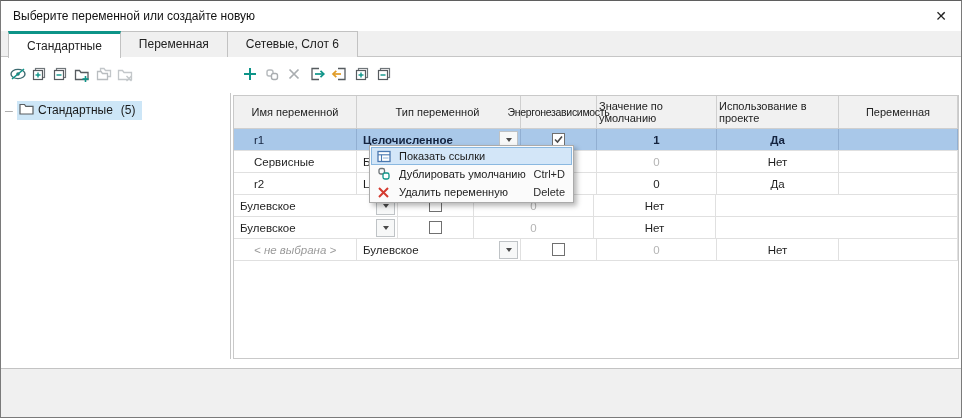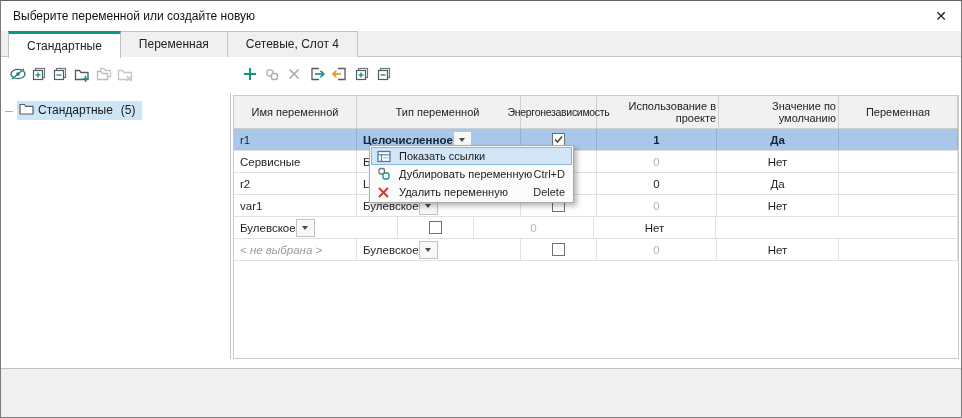--- a/index.html
+++ b/index.html
@@ -27,26 +27,26 @@
   .tree-panel { position:absolute; left:0; top:92px; width:230px; height:266px; background:#fff; border-right:1px solid #c6c6c6; }
   .tree-item { position:absolute; left:4px; top:8px; height:19px; display:flex; align-items:center; font-size:12px; color:#1a1a1a; }
   .tree-dash { color:#9a9a9a; width:12px; font-size:11px; }
   .tree-highlight { display:flex; align-items:center; background:#cde6f7; padding:1px 6px 2px 2px; }
   .tree-highlight .cnt { margin-left:8px; }
   .tree-folder { margin:0 4px 0 0; }
 
   
   .grid { position:absolute; left:232px; top:94px; width:726px; height:264px; border:1px solid #c9c9c9; background:#fff; font-size:11.5px; }
   .g-header { display:flex; height:33px; background:#f1f1f1; border-bottom:1px solid #cfcfcf; color:#222; }
-  .g-header .hc { display:flex; align-items:center; justify-content:center; text-align:right; border-right:1px solid #cfcfcf; font-size:11px; line-height:12px; padding:0 2px; }
+  .g-header .hc { display:flex; align-items:center; justify-content:center; text-align:left; border-right:1px solid #cfcfcf; font-size:11px; line-height:12px; padding:0 2px; }
   .hc.hc2 { white-space:nowrap; overflow:visible; font-size:10.5px; letter-spacing:-0.3px; }
   .g-row { display:flex; height:22px; border-bottom:1px solid #e0e0e0; color:#1f1f1f; }
   .g-row .gc { border-right:1px solid #e0e0e0; display:flex; align-items:center; overflow:hidden; }
-  .c0 { width:123px; padding-left:6px; }
-  .c1 { width:164px; padding-left:6px; justify-content:flex-start; }
+  .c0 { width:123px; padding-left:20px; }
+  .c1 { width:164px; padding-left:6px; justify-content:space-between; }
   .c2 { width:76px; justify-content:center; }
   .c3 { width:120px; justify-content:center; }
   .c4 { width:122px; justify-content:center; }
   .c5 { flex:1; }
   .g-row.sel { background:#a9c8e9; color:#14233f; }
   .g-row.sel .gc { border-right-color:rgba(90,120,160,.30); }
   .g-row.sel .bold, .bold { font-weight:bold; }
   .dim { color:#b4b4b4; }
   .ph-name { color:#9a9a9a; font-style:italic; }
   .dd-btn { width:19px; height:18px; margin-right:2px; background:#f7f8f8; border:1px solid #bfc3c6; display:flex; align-items:center; justify-content:center; flex:none; }
@@ -69,21 +69,21 @@
 <body>
 
 <div class="dialog">
 
   <div class="titlebar">
     <div class="title">Выберите переменной или создайте новую</div>
     <div class="close-btn">✕</div>
   </div>
 
   <div class="tabbar">
-    <span style="display:inline-block;width:7px"></span><span class="tab active">Стандартные</span><span class="tab">Переменная</span><span class="tab">Сетевые, Слот 4</span>
+    <span style="display:inline-block;width:7px"></span><span class="tab active">Стандартные</span><span class="tab">Переменная</span><span class="tab">Сетевые, Слот 6</span>
   </div>
 
   <div class="toolbar">
     <span class="icon-btn" style="left:6px">
       <svg width="18" height="18" viewBox="0 0 18 18">
           <ellipse cx="9" cy="9" rx="7" ry="4.6" fill="none" stroke="#3d6a70" stroke-width="1.4"></ellipse>
           <circle cx="9" cy="9" r="1.8" fill="#3d6a70"></circle>
           <line x1="3" y1="14" x2="15" y2="4" stroke="#0d9488" stroke-width="1.6"></line>
         </svg>
     </span>
@@ -186,22 +186,22 @@
         <span class="cnt">(5)</span>
       </span>
     </div>
   </div>
 
   <div class="grid">
     <div class="g-header">
       <div class="hc c0">Имя переменной</div>
       <div class="hc c1" style="justify-content:center;padding-left:0">Тип переменной</div>
       <div class="hc hc2 c2">Энергонезависимость</div>
+      <div class="hc c3">Значение по умолчанию</div>
       <div class="hc c4">Использование в проекте</div>
-      <div class="hc c3">Значение по умолчанию</div>
       <div class="hc c5" style="justify-content:center">Переменная</div>
     </div>
 
     <div class="g-row sel">
       <div class="gc c0">
           <span>r1</span>
         </div>
       <div class="gc c1">
           <span class="bold">Целочисленное</span>
           <span class="dd-btn"></span>
@@ -262,23 +262,20 @@
         </div>
       <div class="gc c4">
           <span>Да</span>
         </div>
       <div class="gc c5">
           <span></span>
         </div>
     </div>
 
     <div class="g-row">
-      <div class="gc c0">
-          <span>var1</span>
-        </div>
       <div class="gc c1">
           <span>Булевское</span>
           <span class="dd-btn"></span>
         </div>
       <div class="gc c2">
           <span class="chk"></span>
         </div>
       <div class="gc c3">
           <span class="dim">0</span>
         </div>
@@ -345,21 +342,21 @@
       <span class="ctx-label">Показать ссылки</span>
       <span class="ctx-short"></span>
     </div>
     <div class="ctx-item">
       <span class="ctx-ico">
         <svg width="14" height="14" viewBox="0 0 14 14">
             <rect x="2" y="1.5" width="5.5" height="5.5" rx="1.8" fill="none" stroke="#6c7276" stroke-width="1.3"></rect>
             <rect x="6" y="6" width="6" height="6" rx="1.8" fill="#fff" stroke="#0d9488" stroke-width="1.3"></rect>
           </svg>
       </span>
-      <span class="ctx-label">Дублировать переменную</span>
+      <span class="ctx-label">Дублировать умолчанию</span>
       <span class="ctx-short">Ctrl+D</span>
     </div>
     <div class="ctx-item">
       <span class="ctx-ico">
         <svg width="13" height="13" viewBox="0 0 13 13">
             <path d="M2 2 l9 9 M11 2 l-9 9" stroke="#d43a2f" stroke-width="2"></path>
           </svg>
       </span>
       <span class="ctx-label">Удалить переменную</span>
       <span class="ctx-short">Delete</span>

